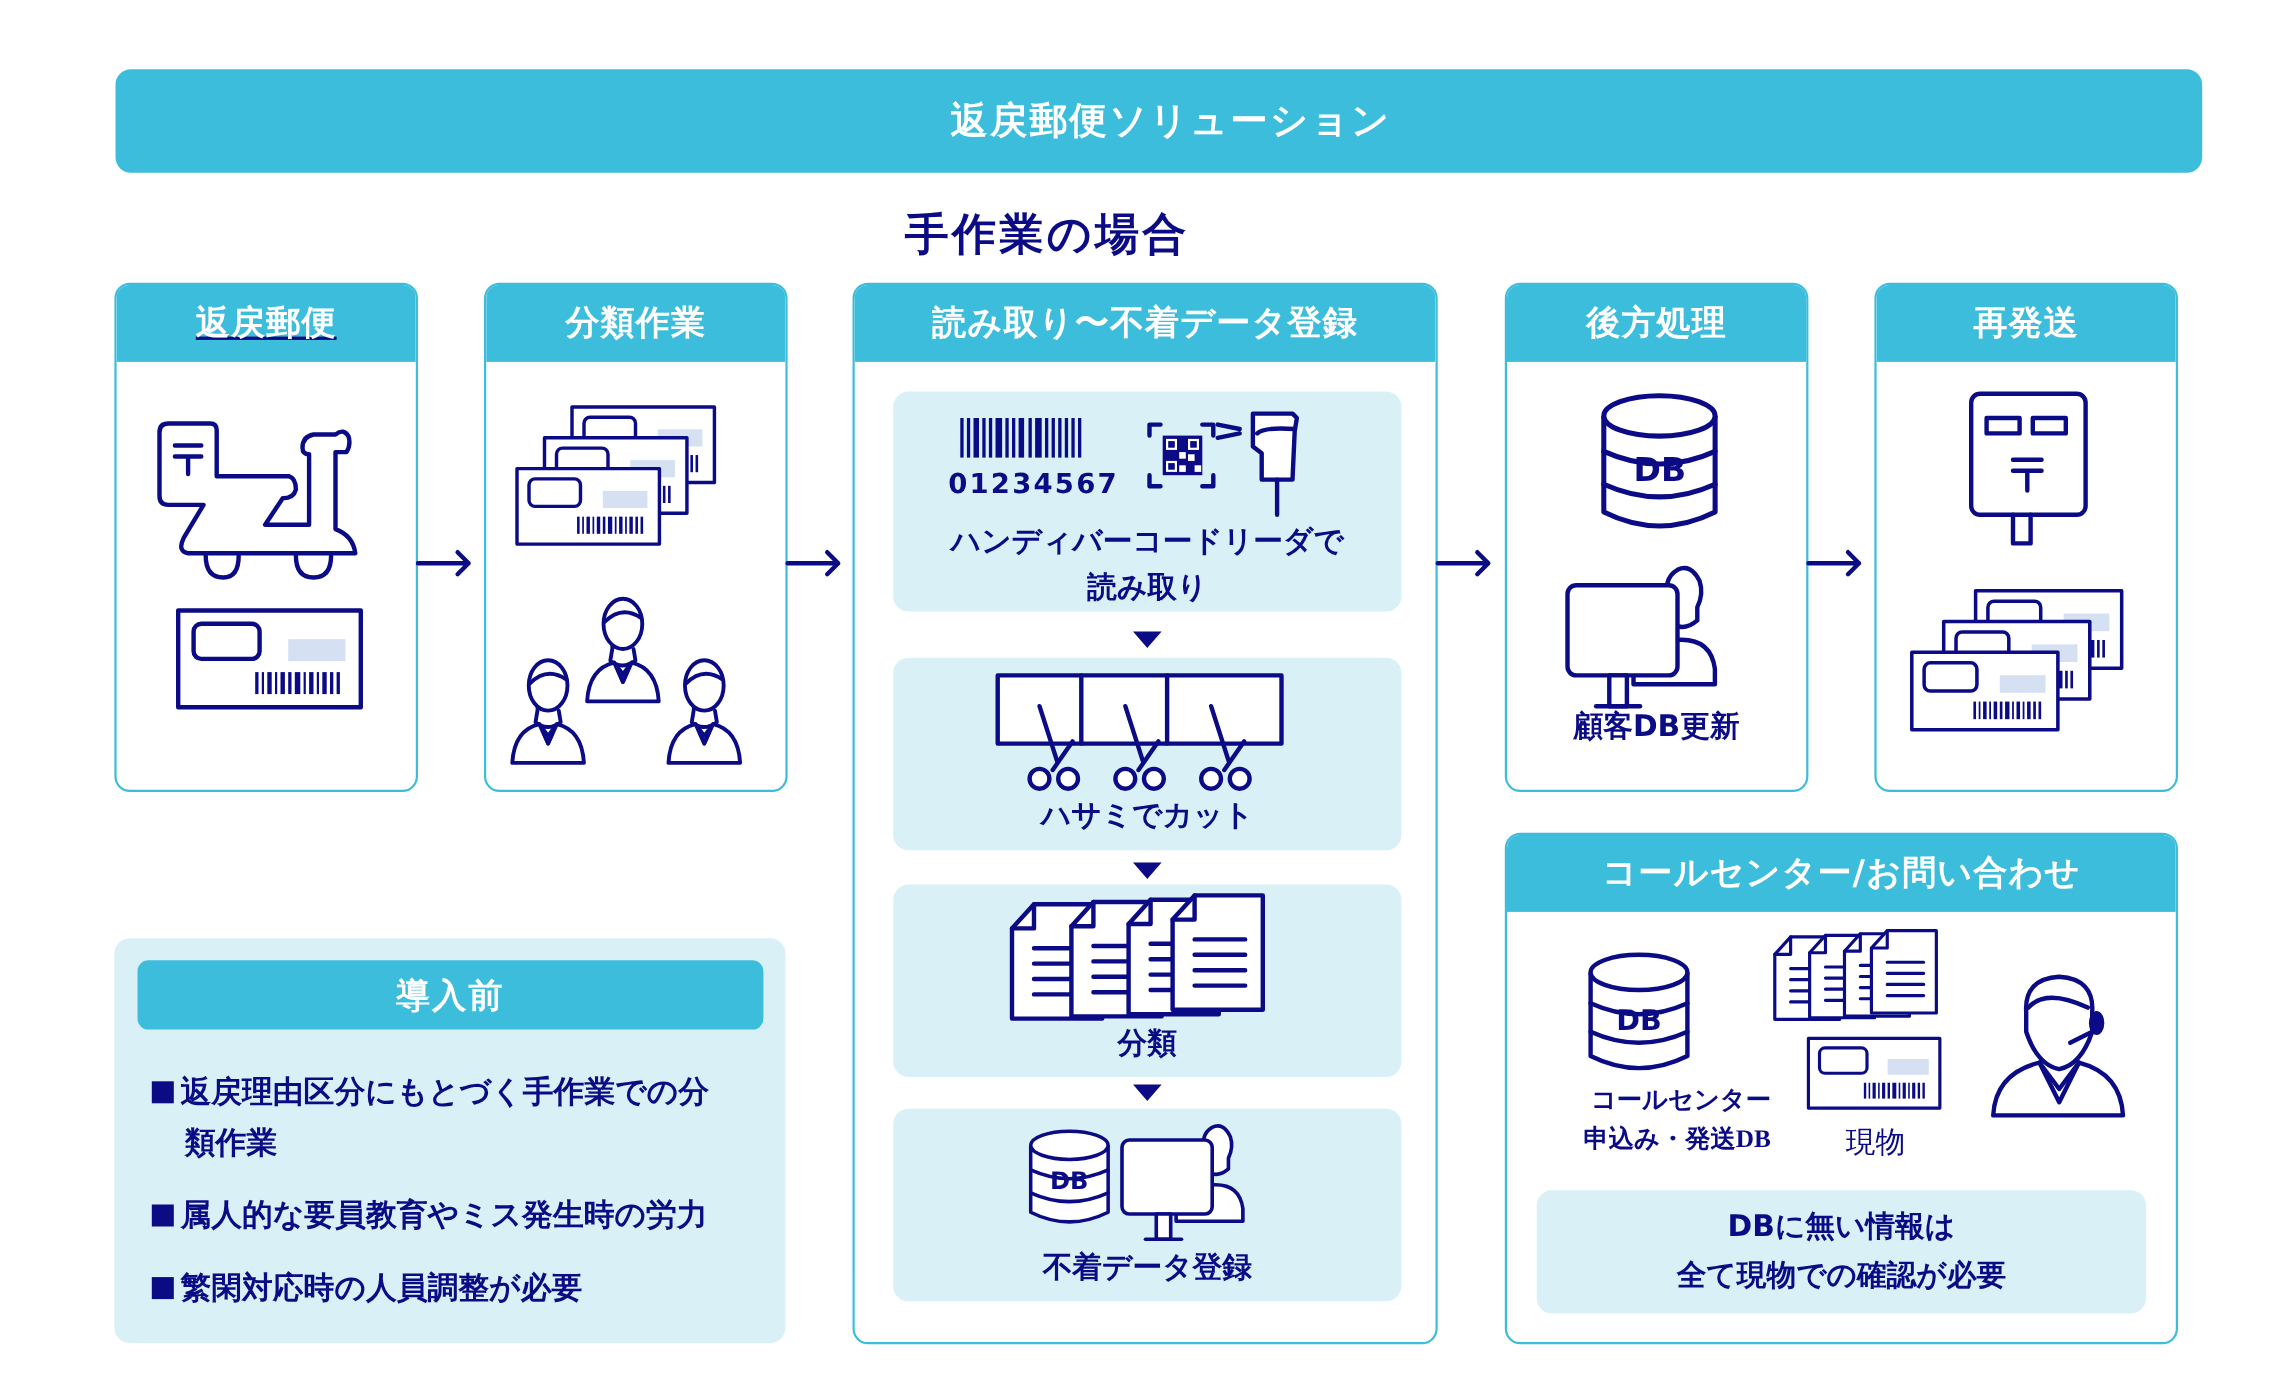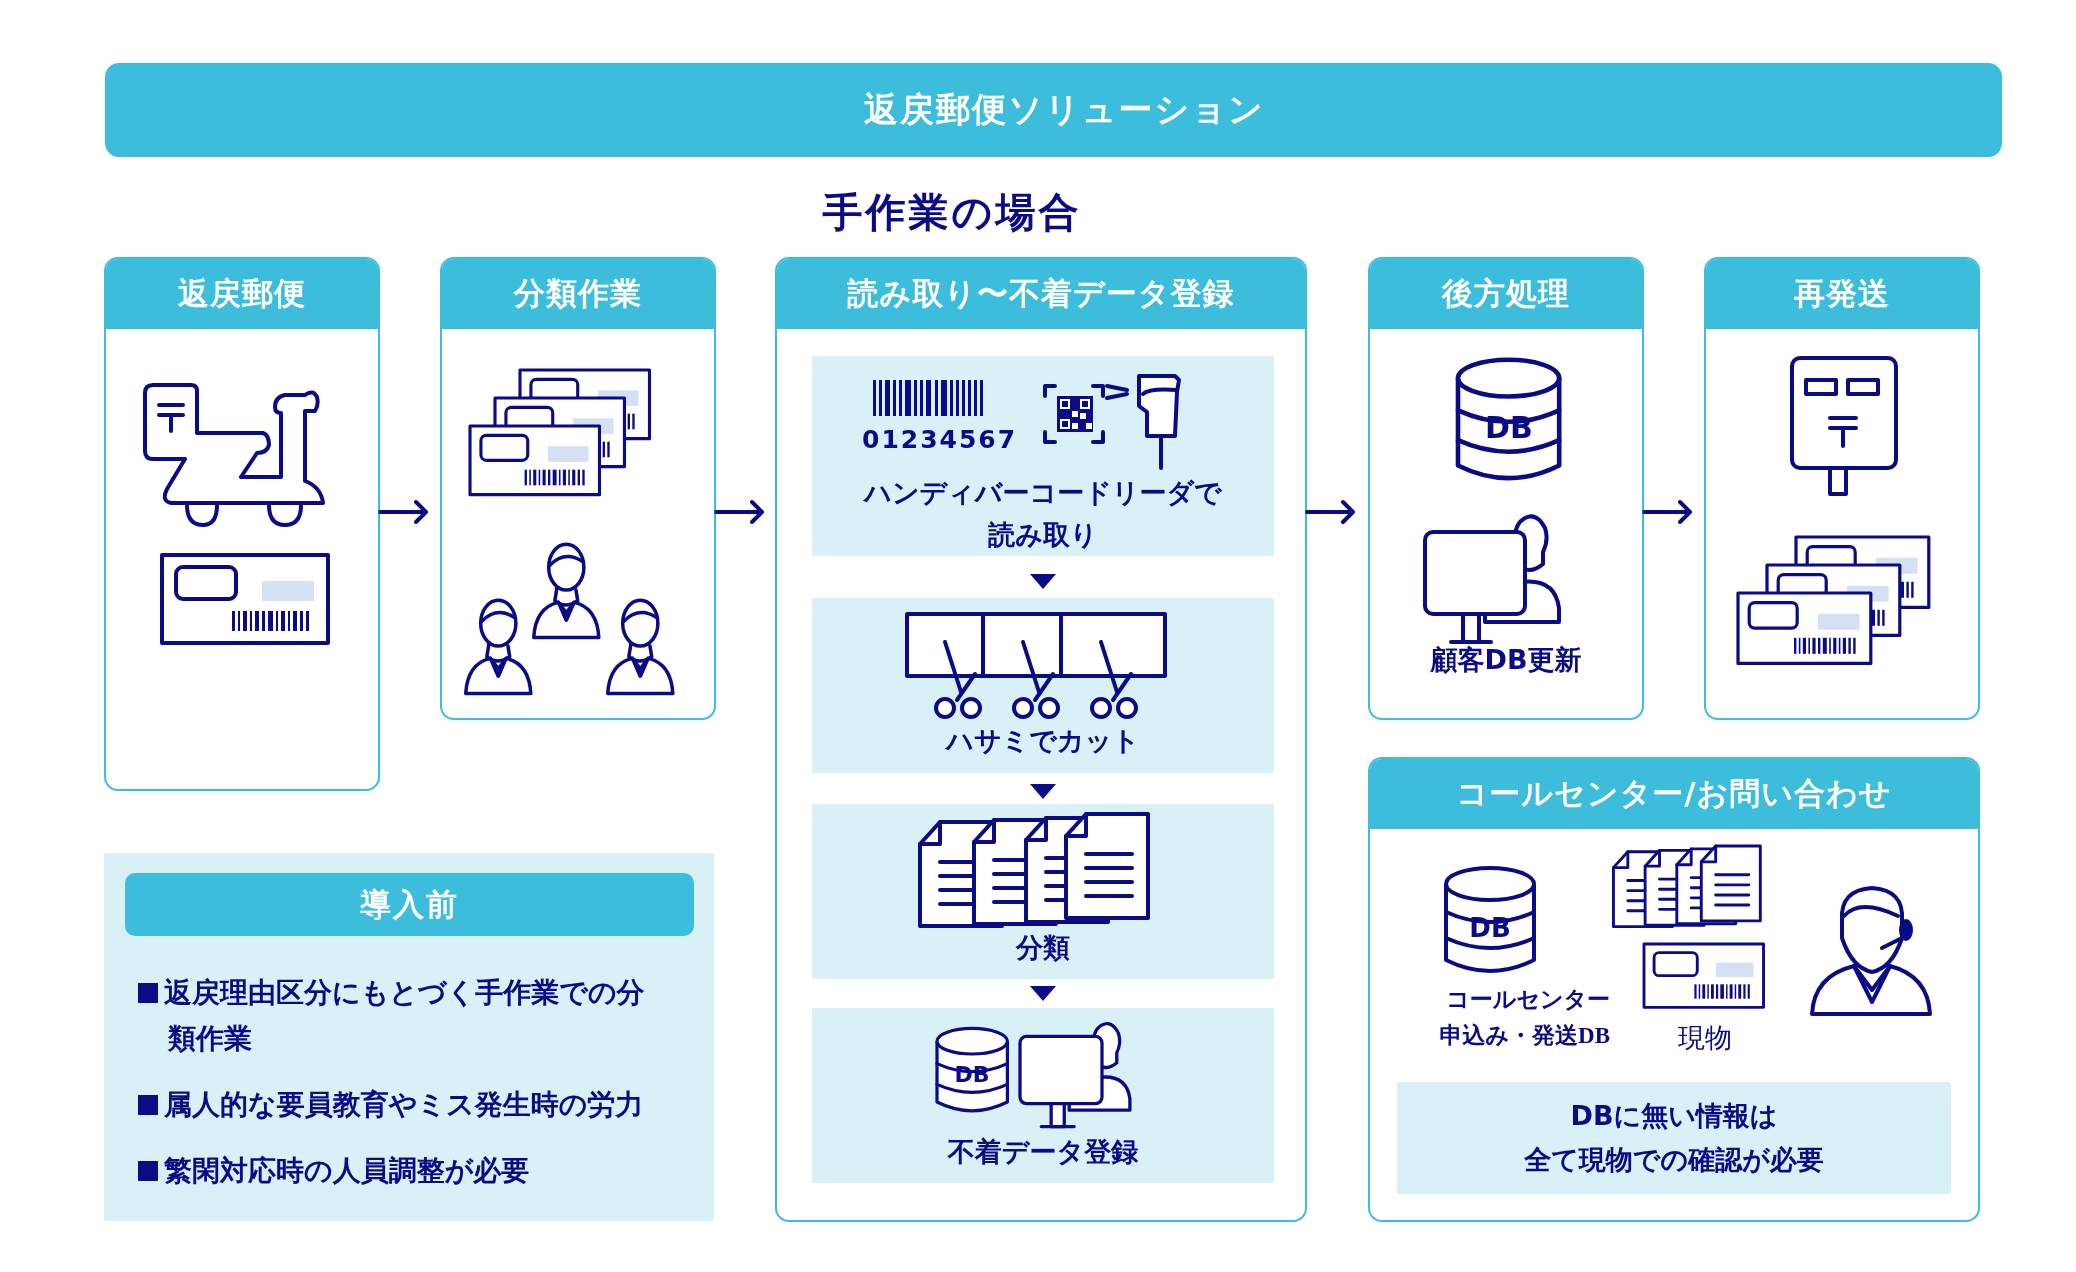--- a/index.html
+++ b/index.html
@@ -2,21 +2,21 @@
 <html><head>
 <meta charset="utf-8">
 <style>
   html,body{margin:0;padding:0;background:#fff;}
   body{width:2076px;height:1272px;position:relative;overflow:hidden;font-family:"DejaVu Sans","Liberation Sans",sans-serif;color:#0b0b85;}
   .abs{position:absolute;}
   .banner{left:105px;top:63px;width:1875px;height:94px;background:#3dbddc;border-radius:14px;color:#fff;font-size:34px;font-weight:bold;display:flex;align-items:center;justify-content:center;letter-spacing:2px;padding-left:22px;}
   .subtitle{left:0;width:1904px;top:185px;height:60px;text-align:center;font-size:40px;font-weight:bold;color:#0b0b85;letter-spacing:3px;}
   .card{border:2px solid #3dbddc;border-radius:14px;background:#fff;overflow:hidden;box-sizing:border-box;}
   .card-head{height:70px;background:#3dbddc;color:#fff;font-size:31px;font-weight:bold;display:flex;align-items:center;justify-content:center;letter-spacing:1px;}
-  .panel{background:#d9f0f6;border-radius:2px;}
+  .panel{background:#d9f0f6;border-radius:14px;}
   .lbl{font-size:27px;font-weight:bold;color:#0b0b85;text-align:center;}
   .tri{width:0;height:0;border-left:13px solid transparent;border-right:13px solid transparent;border-top:15px solid #0b0b85;}
   .pill{background:#3dbddc;border-radius:10px;color:#fff;font-size:31px;font-weight:bold;display:flex;align-items:center;justify-content:center;letter-spacing:2px;}
   .bullet{font-size:28px;font-weight:bold;color:#0b0b85;line-height:46px;}
   .bullet .sq{display:inline-block;width:20px;height:20px;background:#0b0b85;margin-right:6px;vertical-align:-1px;}
   svg{overflow:visible;}
   .st{fill:none;stroke:#0b0b85;stroke-width:4;stroke-linejoin:round;stroke-linecap:round;}
   .stw{fill:#fff;stroke:#0b0b85;stroke-width:4;stroke-linejoin:round;}
 </style>
 </head>
@@ -67,21 +67,21 @@
       <path d="M26,130 L66,130" class="st"></path>
     </g>
     <g id="doc">
       <path d="M20,0 L82,0 L82,104 L0,104 L0,22 Z" class="stw"></path>
       <path d="M0,22 L20,22 L20,0" class="st"></path>
       <path d="M20,40 L66,40 M20,54 L66,54 M20,68 L66,68 M20,82 L66,82" class="st"></path>
     </g>
   </defs>
 </svg>
 
-<div class="abs card" style="left:104px;top:257px;width:276px;height:534px;">
+<div class="abs card" style="left:104px;top:257px;width:276px;height:463px;text-decoration:underline;">
   <div class="card-head">返戻郵便</div>
 </div>
 <svg class="abs" style="left:145px;top:385px;" width="190" height="130">
   <path d="M8,0 L46,0 Q52,0 52,6 L52,48 L118,48 Q124,50 124,60 Q122,68 112,68 L96,92 L136,92 L136,28 Q130,28 130,22 Q130,12 140,10 L160,10 Q168,4 172,12 Q174,20 170,26 L160,26 L160,96 Q176,102 178,118 L26,118 Q16,116 22,104 L40,74 L8,74 Q0,74 0,66 L0,8 Q0,0 8,0 Z" class="st"></path>
   <path d="M14,20 L38,20 M14,30 L38,30 M26,30 L26,46" class="st"></path>
   <path d="M42,120 Q42,140 58,140 Q72,140 72,120 M124,120 Q124,140 140,140 Q156,140 156,120" class="st"></path>
 </svg>
 <svg class="abs" style="left:162px;top:555px;" width="170" height="92">
     <use href="#postcard"></use>
   </svg>

